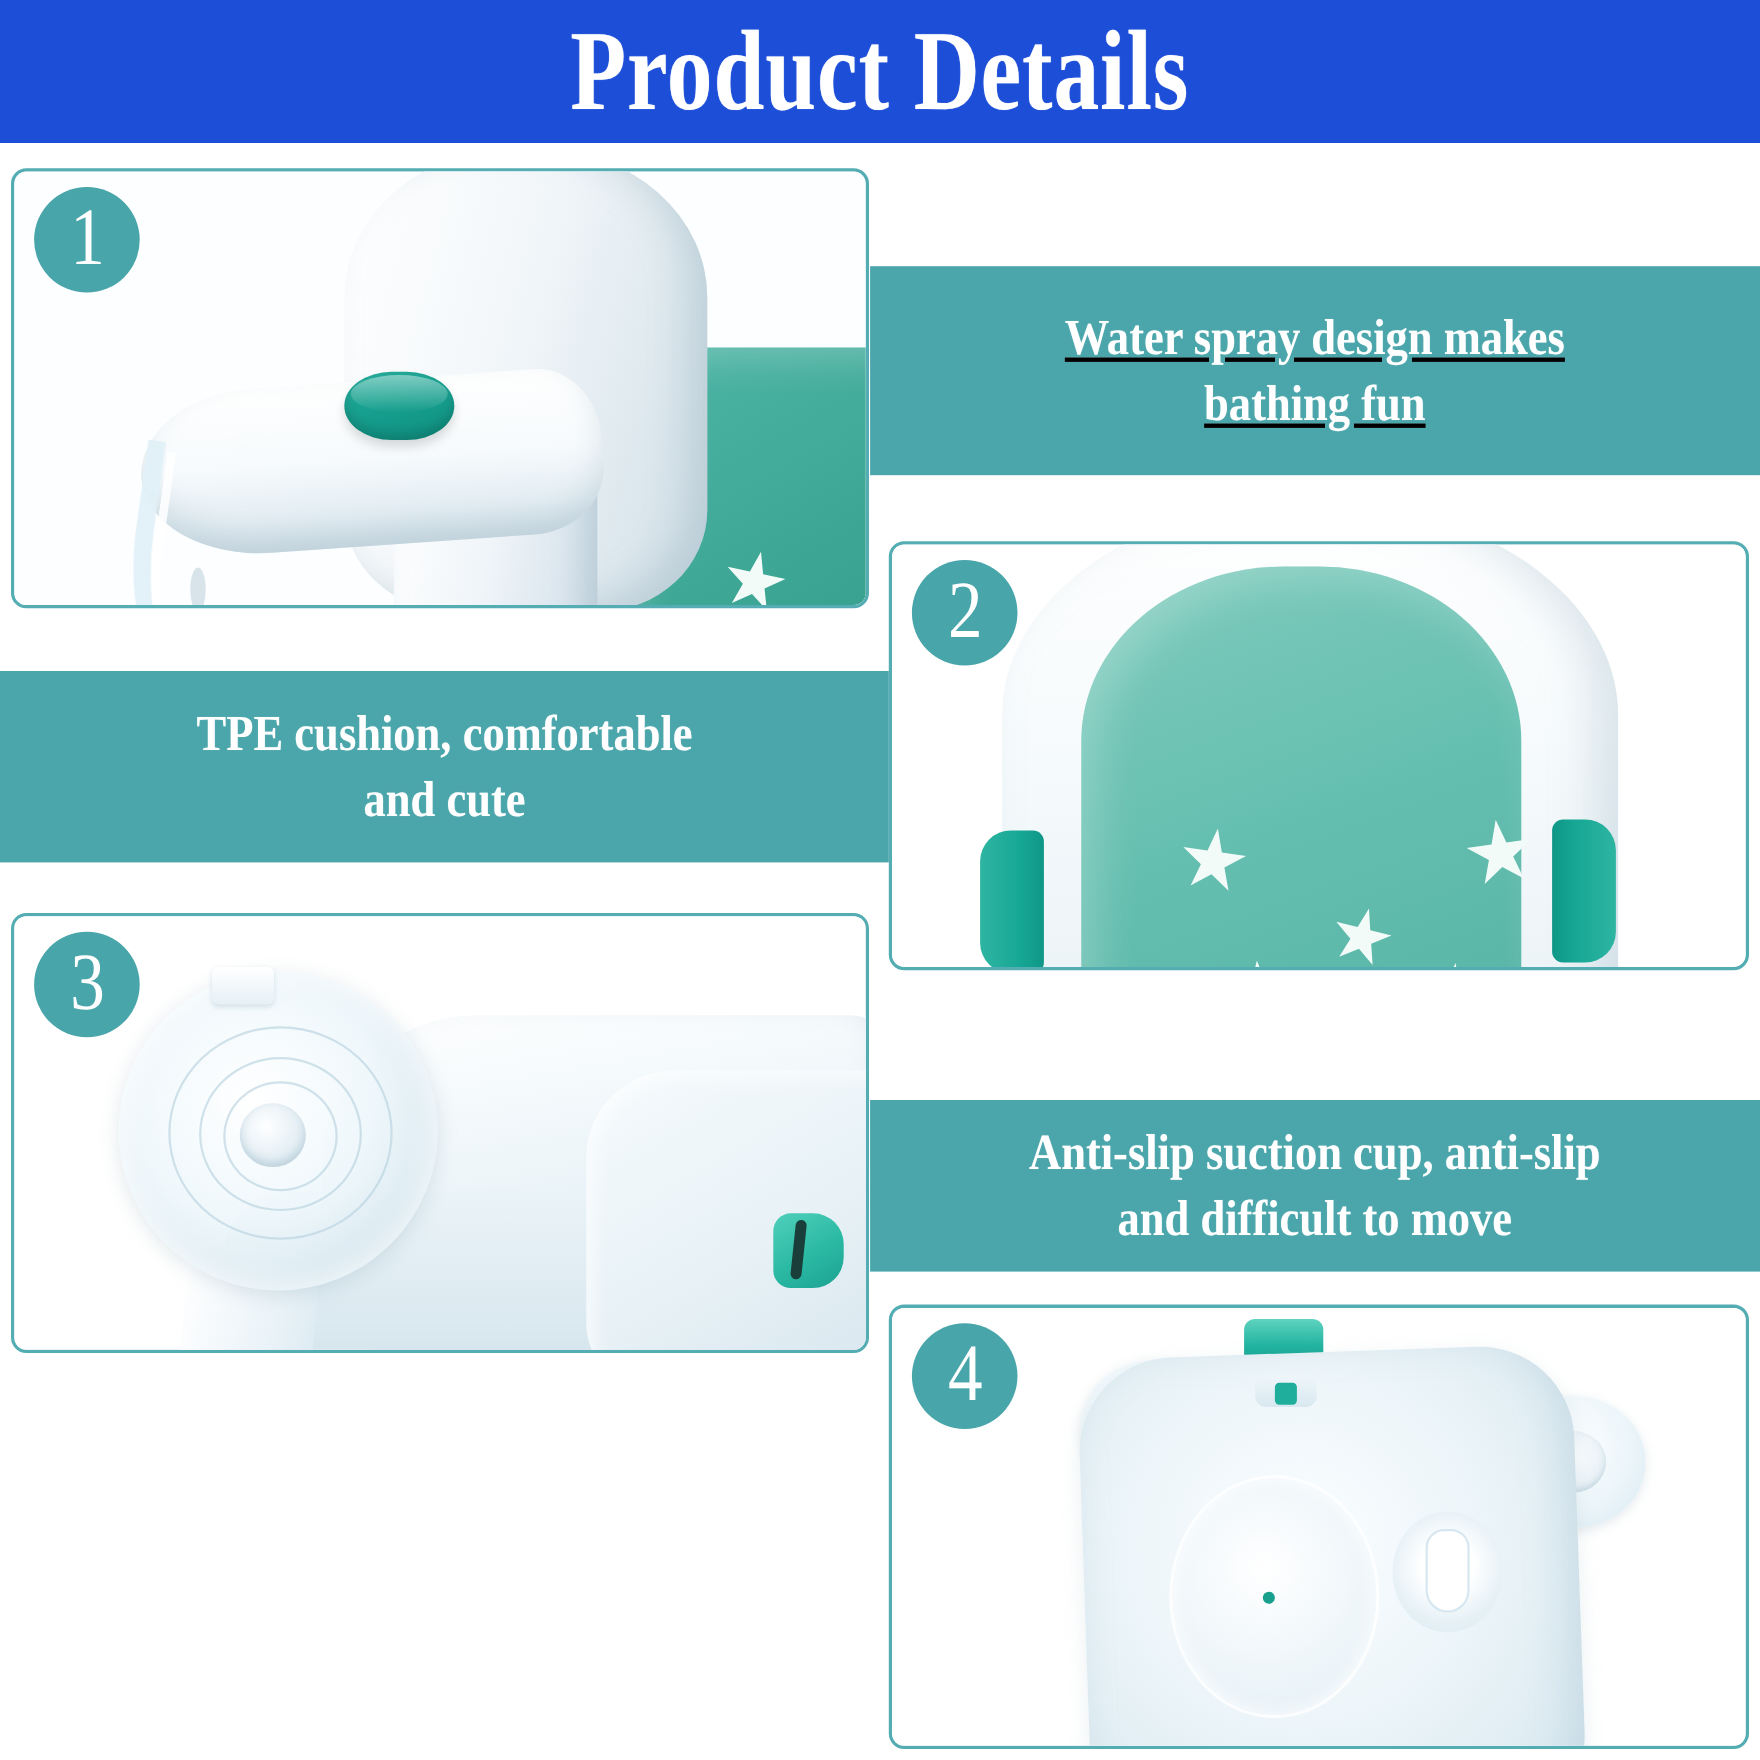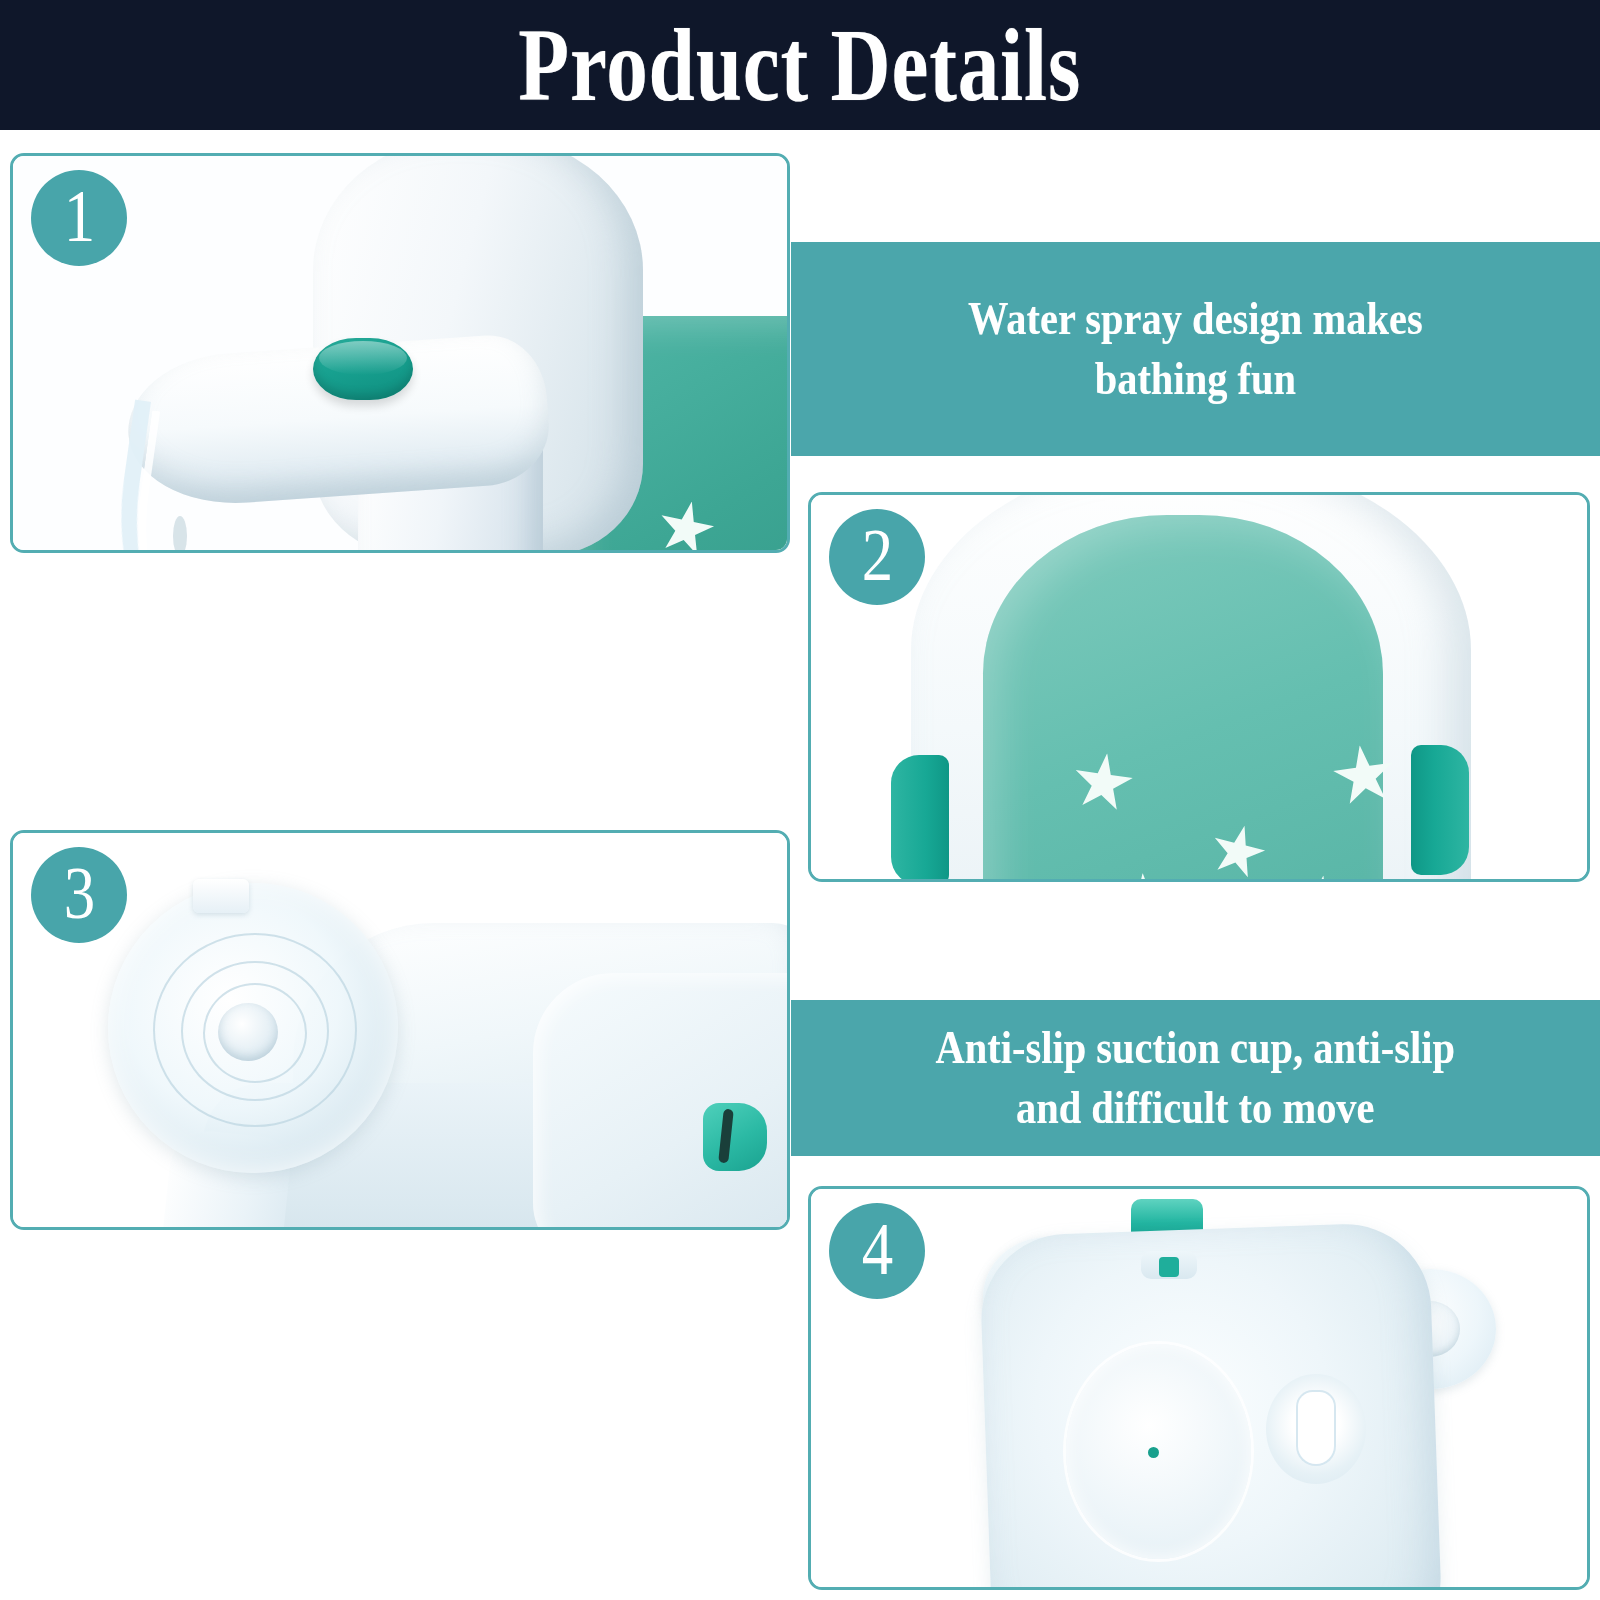--- a/index.html
+++ b/index.html
@@ -8,21 +8,21 @@
     width:1600px;height:1600px;
     background:#ffffff;
     font-family:"Liberation Serif", serif;
     overflow:hidden;
   }
   #page{position:relative;width:1600px;height:1600px;overflow:hidden;background:#fff;}
 
   
   .header{
     position:absolute;left:0;top:0;width:1600px;height:130px;
-    background:#0f172a;
+    background:#1d4ed8;
     display:flex;align-items:center;justify-content:center;
   }
   .header-title{
     color:#ffffff;
     font-family:"Liberation Serif", serif;
     font-weight:700;
     font-size:104px;
     line-height:104px;
     letter-spacing:1px;
     transform:scaleX(.80);
@@ -305,21 +305,21 @@
       <div class="p1-water"></div>
       <div class="p1-water2"></div>
       <div class="p1-drop" style="left:160px;top:360px;width:14px;height:40px;"></div>
 
     </div>
     <div class="badge" style="left:18px;top:14px;">
       <span>1</span>
     </div>
   </div>
 
-  <div class="caption" style="left:791px;top:242px;width:809px;height:214px;">
+  <div class="caption" style="left:791px;top:242px;width:809px;height:190px;text-decoration:underline;">
     <p>Water spray design makes
 bathing fun</p>
   </div>
 
   <div class="panel" style="left:808px;top:492px;width:782px;height:390px;">
     <div class="panel-photo">
       <div class="p2-bg"></div>
       <div class="p2-shell"></div>
       <div class="p2-knobL"></div>
       <div class="p2-knobR"></div>
@@ -329,20 +329,24 @@
       <div class="star s p2-star3"></div>
       <div class="star s p2-star4"></div>
       <div class="star s p2-star5"></div>
 
     </div>
     <div class="badge" style="left:18px;top:14px;">
       <span>2</span>
     </div>
   </div>
 
+  <div class="caption" style="left:0px;top:610px;width:808px;height:174px;">
+    <p>TPE cushion, comfortable
+and cute</p>
+  </div>
 
   <div class="panel" style="left:10px;top:830px;width:780px;height:400px;">
     <div class="panel-photo">
       <div class="p3-bg"></div>
       <div class="p3-seat"></div>
       <div class="p3-seat2"></div>
       <div class="p3-wall"></div>
       <div class="p3-clip"></div>
       <div class="p3-stem"></div>
       <div class="p3-cup"></div>

